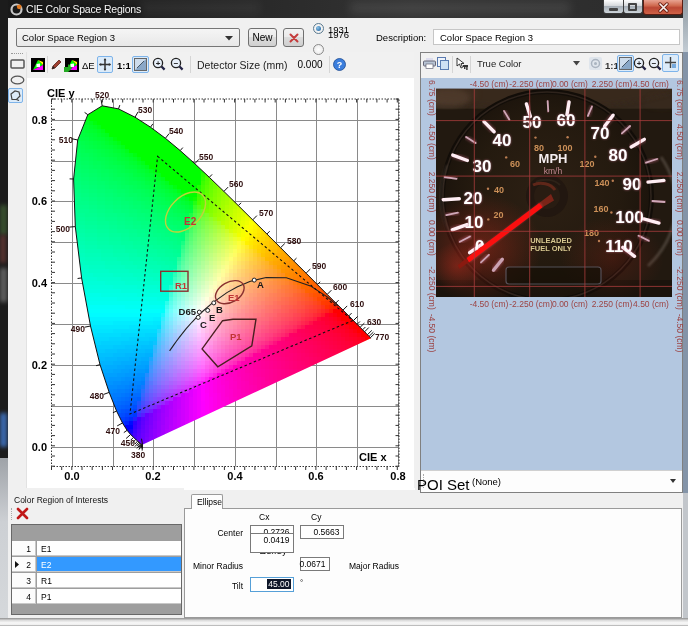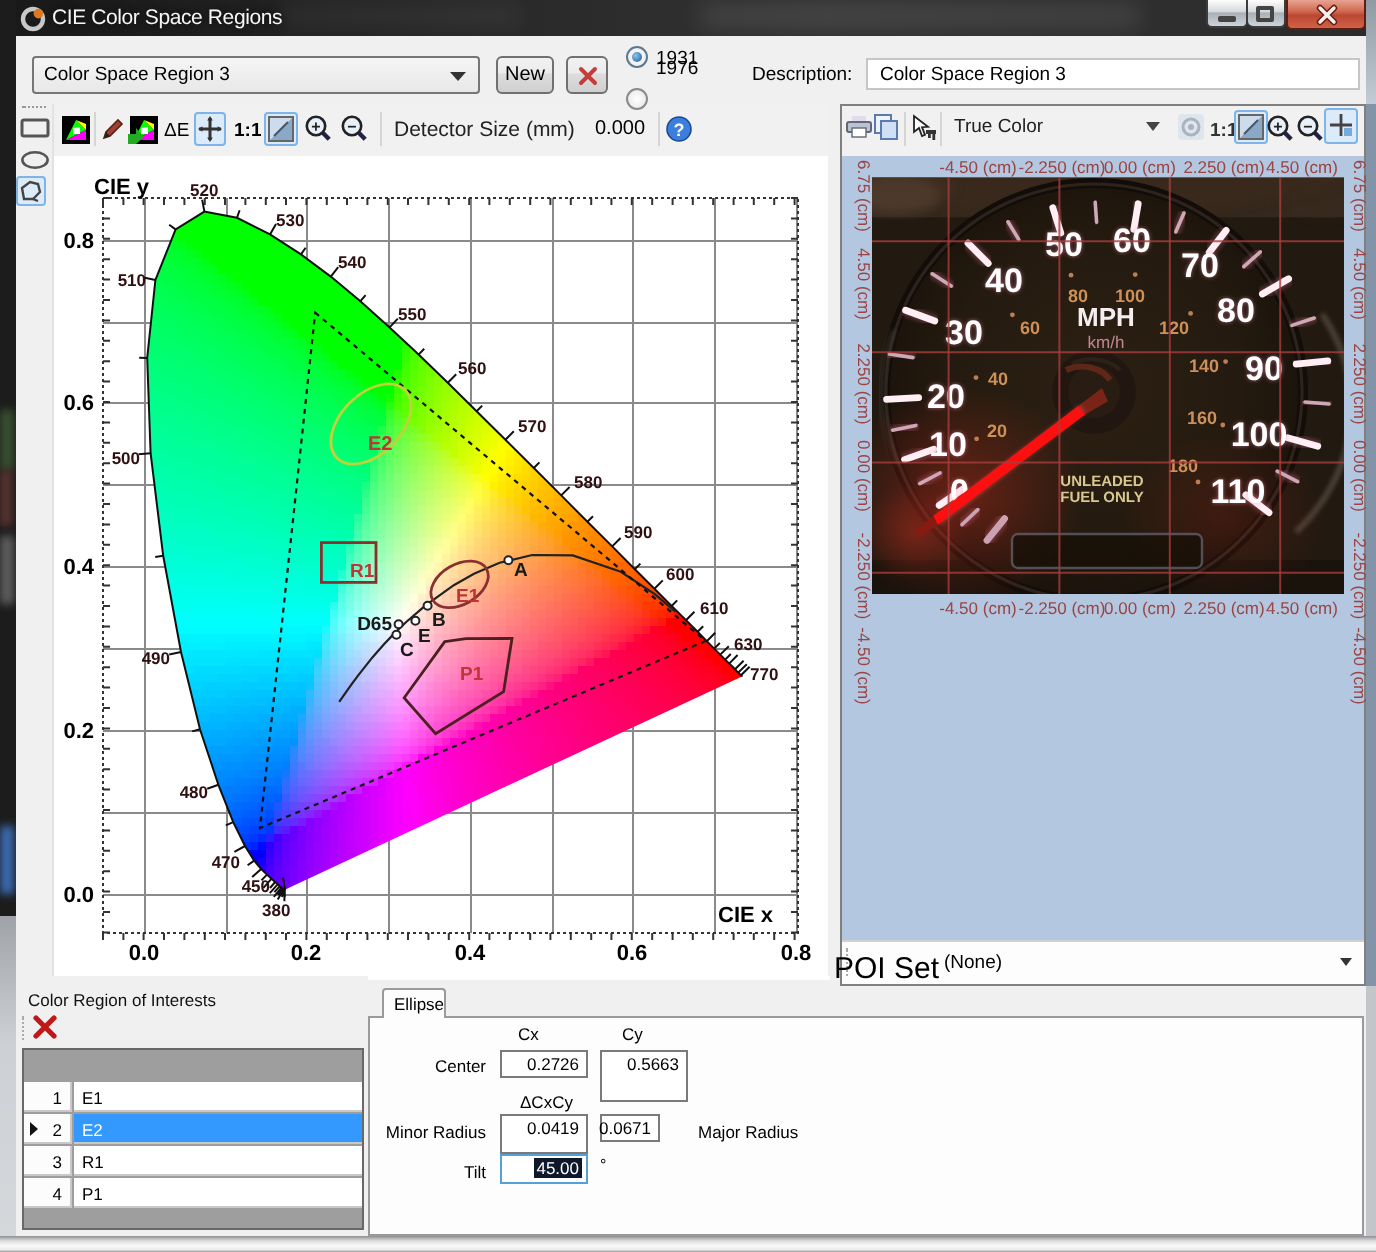--- a/index.html
+++ b/index.html
@@ -3285,26 +3285,26 @@
 <div class="ab" style="left:184px;top:508px;width:498px;height:110px;background:#fdfdfd;border:1px solid #9a9a9a"></div>
 <div class="ab" style="left:191px;top:494px;width:32px;height:15px;background:#fdfdfd;border:1px solid #9a9a9a;border-bottom:none;border-radius:2px 2px 0 0">
     <span class="ab" style="left:5px;top:2px;font-size:8.5px">Ellipse</span>
   </div>
 <div class="lbs" style="left:259px;top:512px">Cx</div>
 <div class="lbs" style="left:311px;top:512px">Cy</div>
 <div class="lbs" style="left:180px;top:528px;width:63px;text-align:right">Center</div>
 <div class="tb" style="left:249.5px;top:525px;width:44px;height:14px;border-color:#7a7a7a">
     <span class="ab" style="right:3px;top:1px">0.2726</span>
   </div>
-<div class="tb" style="left:299.5px;top:525px;width:44px;height:26px;border-color:#7a7a7a">
+<div class="tb" style="left:299.5px;top:525px;width:44px;height:14px;border-color:#7a7a7a">
     <span class="ab" style="right:3px;top:1px">0.5663</span>
   </div>
 <div class="lbs" style="left:260px;top:546px">ΔCxCy</div>
 <div class="lbs" style="left:180px;top:561px;width:63px;text-align:right">Minor Radius</div>
-<div class="tb" style="left:249.5px;top:557px;width:44px;height:20px;border-color:#7a7a7a">
+<div class="tb" style="left:249.5px;top:533px;width:44px;height:20px;border-color:#7a7a7a">
     <span class="ab" style="right:3px;top:1px">0.0419</span>
   </div>
 <div class="tb" style="left:299.5px;top:557px;width:30px;height:14px;border-color:#7a7a7a">
     <span class="ab" style="right:3px;top:1px">0.0671</span>
   </div>
 <div class="lbs" style="left:349px;top:561px">Major Radius</div>
 <div class="lbs" style="left:180px;top:581px;width:63px;text-align:right">Tilt</div>
 <div class="tb" style="left:249.5px;top:577px;width:44px;height:15px;border:1px solid #56a0d8">
     <span class="ab" style="right:2px;top:1px;background:#0f172a;color:#fff;padding:0 1px">45.00</span>
   </div>

